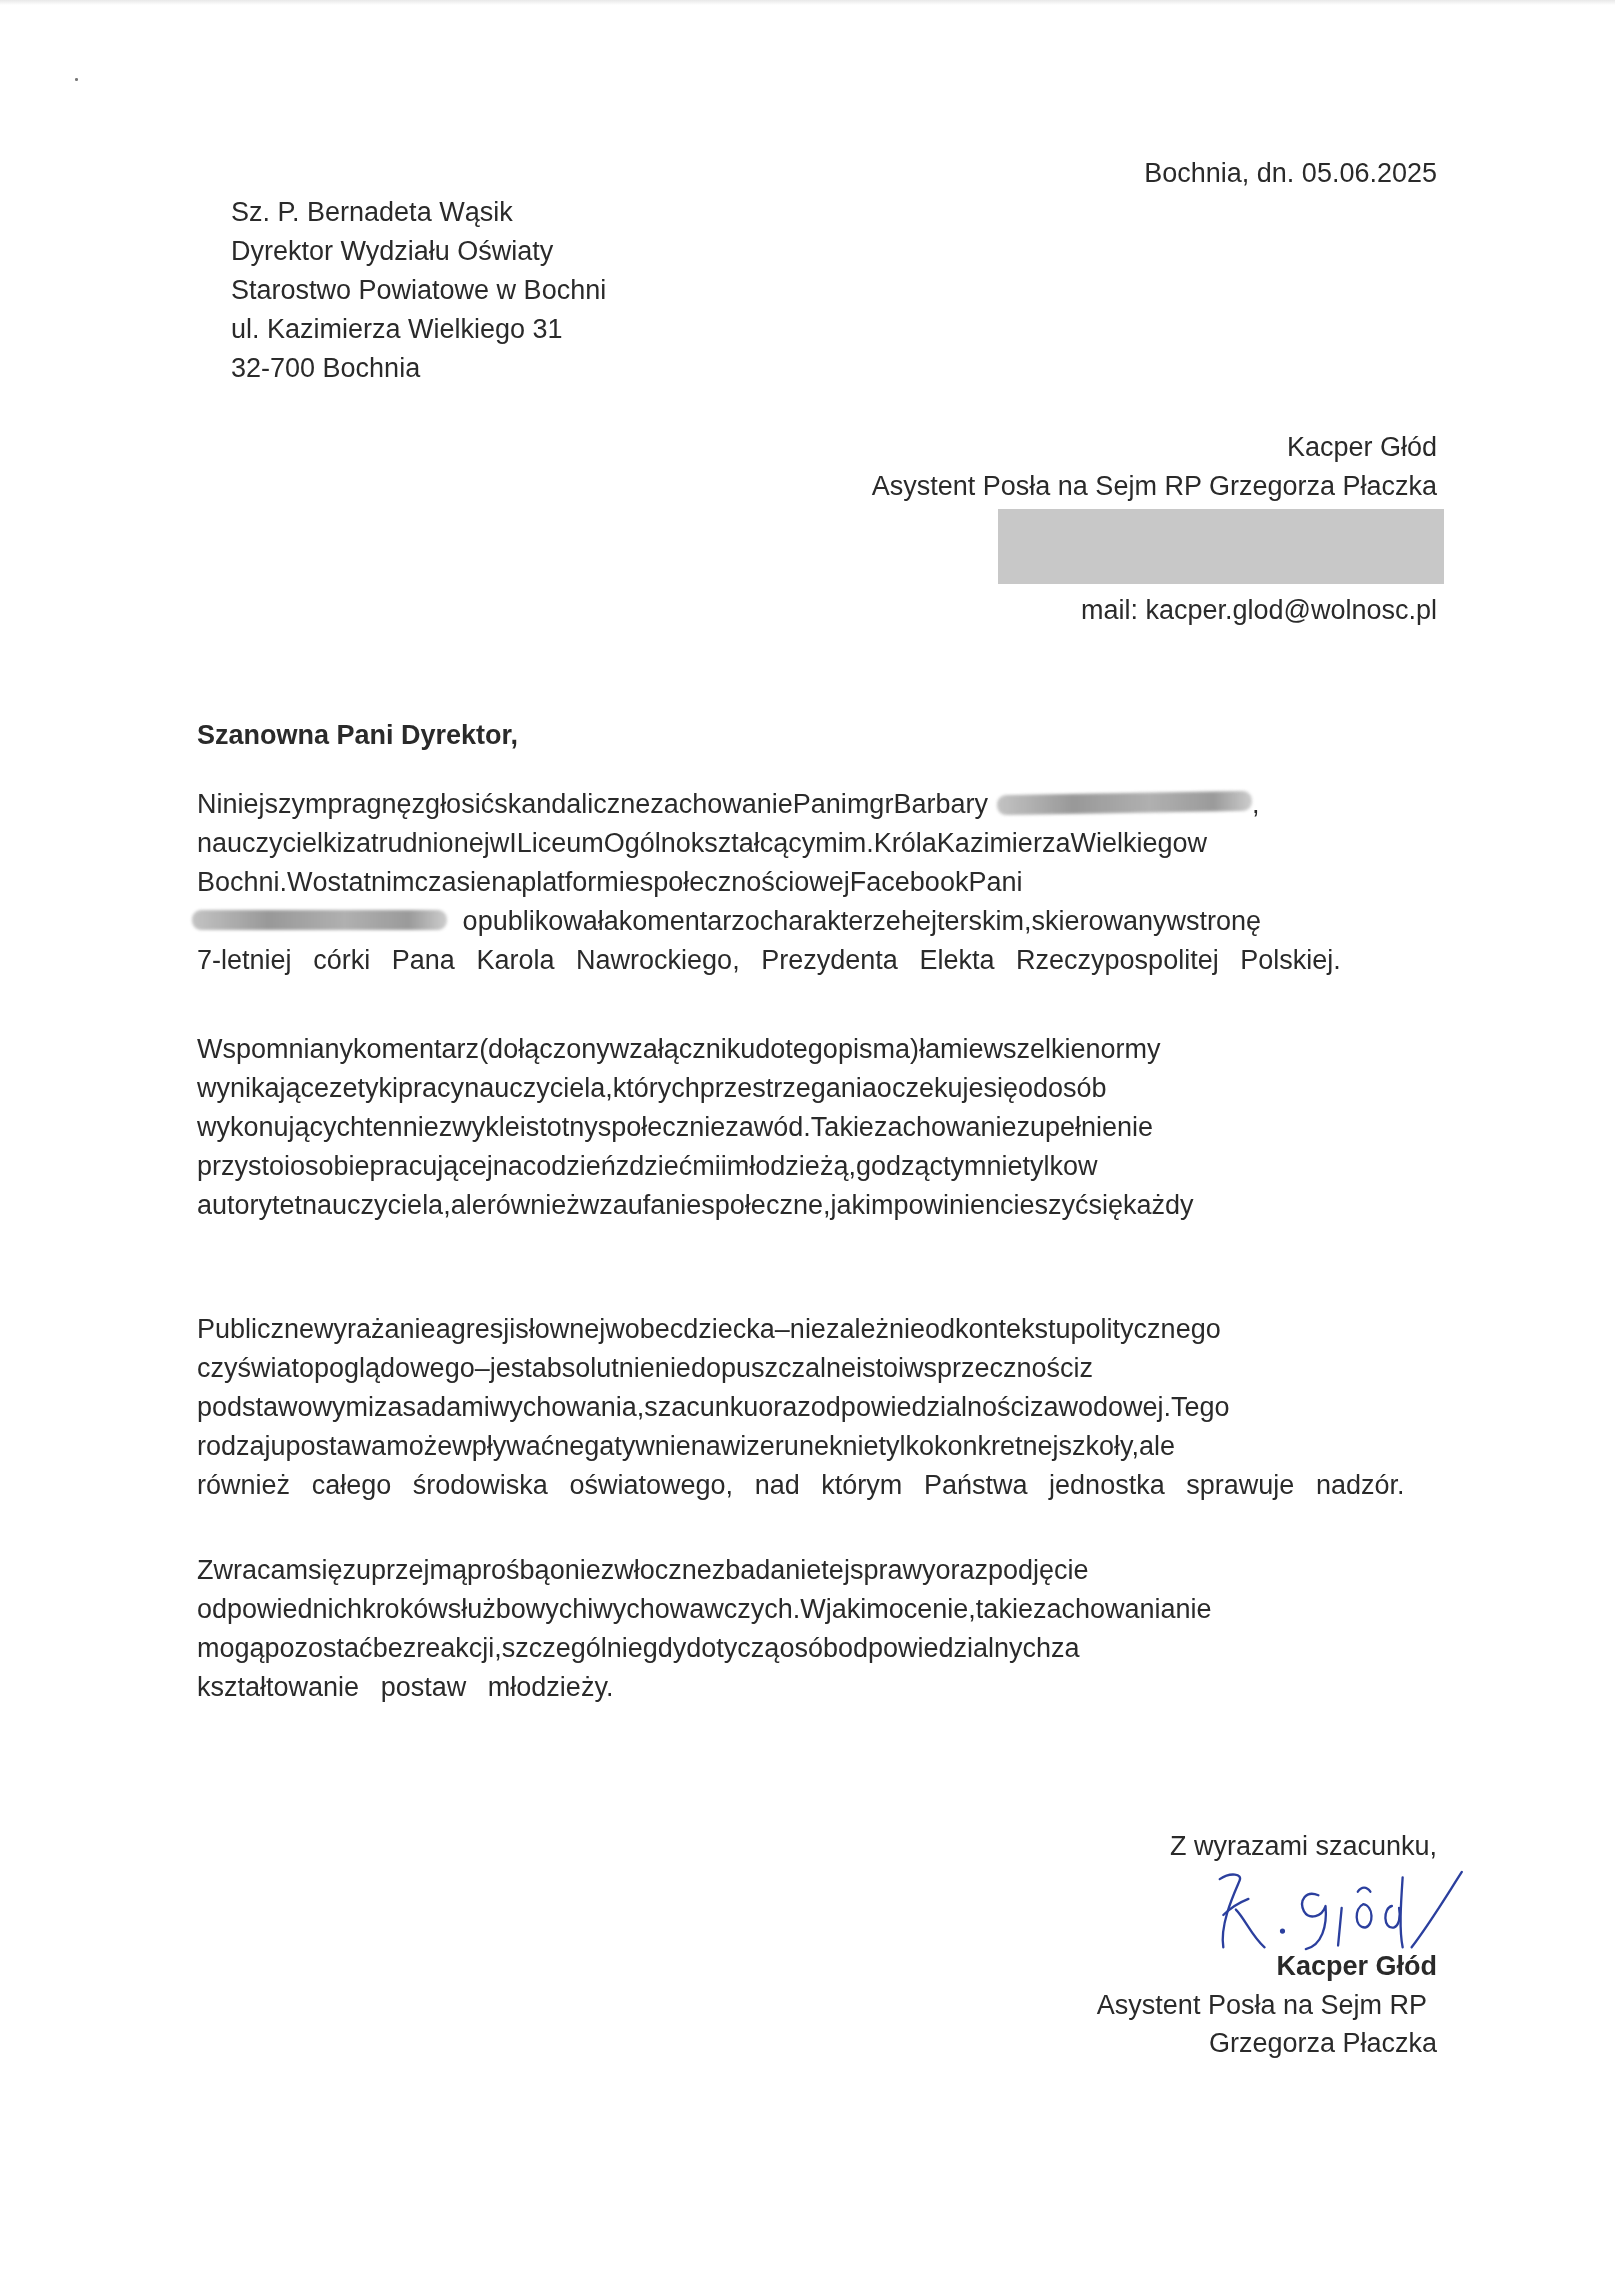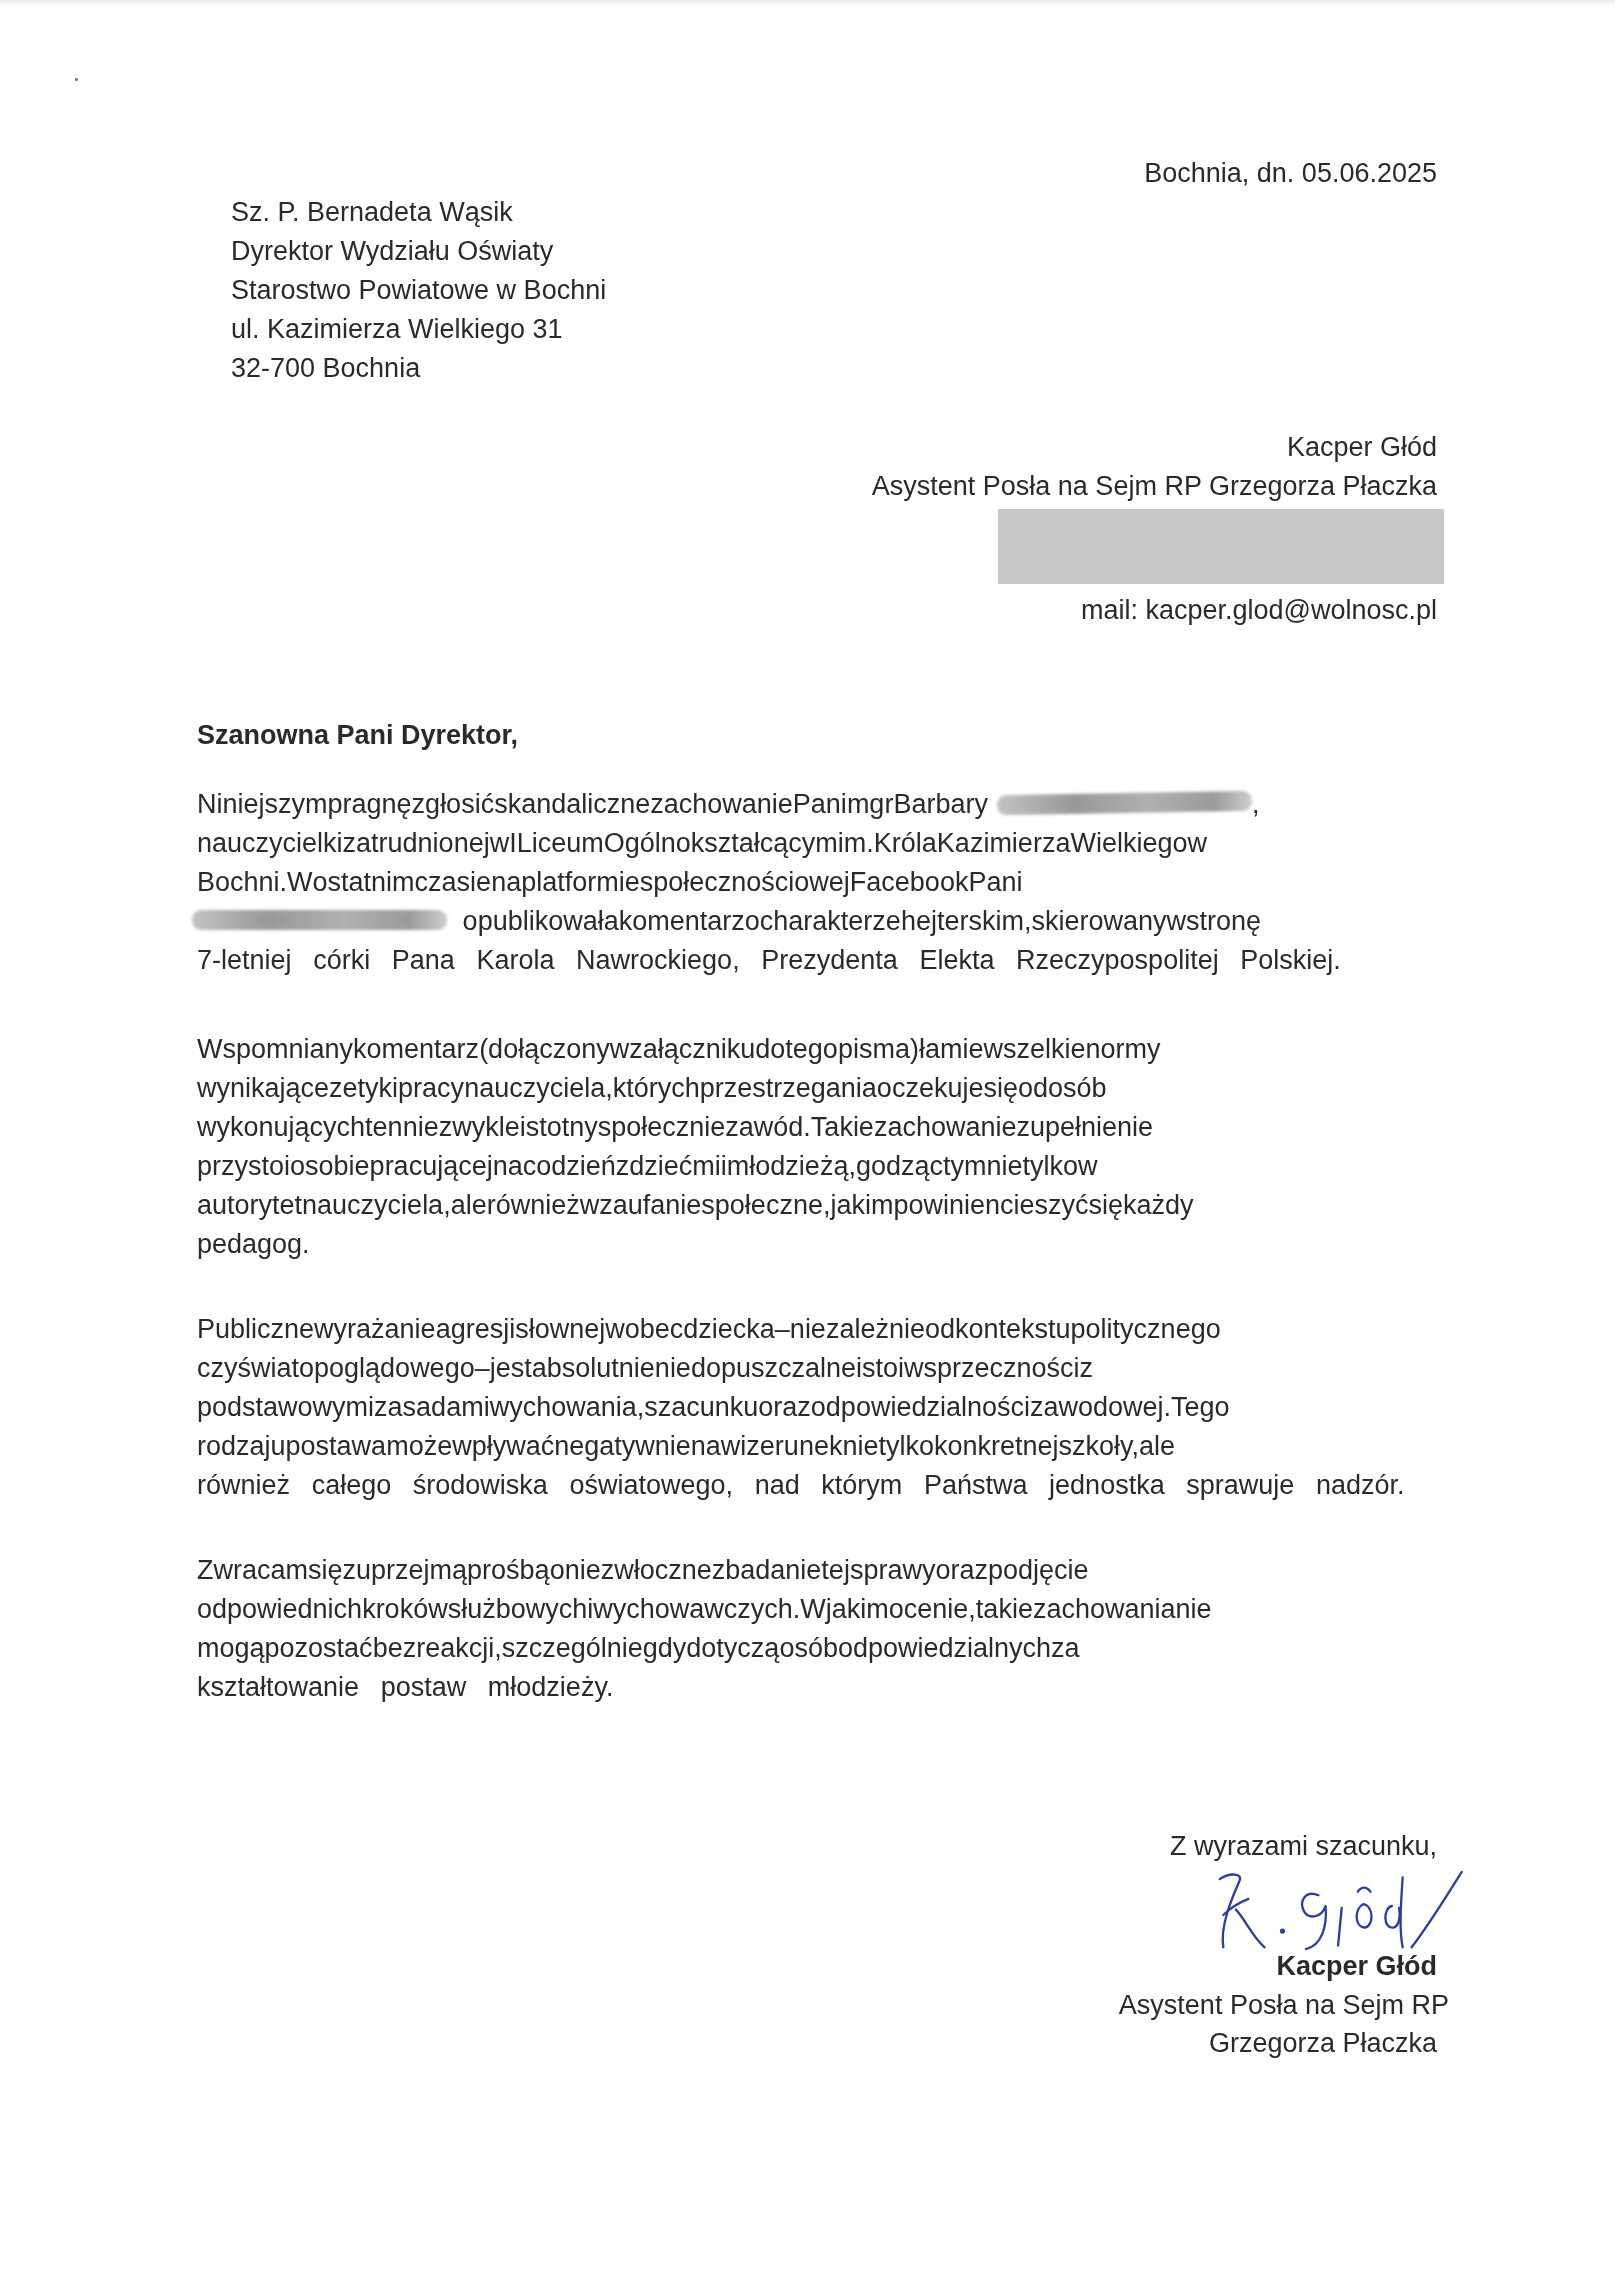--- a/index.html
+++ b/index.html
@@ -46,21 +46,21 @@
     display: inline-block; vertical-align: middle; height: 19.7px;
     background: linear-gradient(90deg, #bdbdbd, #8e8e8e 30%, #a8a8a8 60%, #909090 85%, #c8c8c8);
     border-radius: 9px; filter: blur(1.8px); opacity: 0.9;
   }
   .blur-a { width: 255px; margin-left: 9px; transform: rotate(-1deg); }
   .blur-b { width: 255px; margin-right: 16px; margin-left: -5.4px; }
 
   .closing { right: 179px; top: 1827px; }
   .signature { position: absolute; left: 1200px; top: 1861px; width: 269px; height: 99px; }
   .sig-name { right: 179px; top: 1947px; }
-  .sig-title1 { right: 167px; top: 1986px; }
+  .sig-title1 { right: 189px; top: 1986px; }
   .sig-title2 { right: 179px; top: 2024px; }
 
   
   .jline { display: flex; height: 39px; align-items: baseline; white-space: nowrap; }
   .jline.last { justify-content: flex-start; gap: 14px; }
   .jline.last .w { margin-right: 7.6px; }
 </style>
 </head>
 <body>
 
@@ -209,23 +209,20 @@
       <span class="w">również</span>
       <span class="w">w</span>
       <span class="w">zaufanie</span>
       <span class="w">społeczne,</span>
       <span class="w">jakim</span>
       <span class="w">powinien</span>
       <span class="w">cieszyć</span>
       <span class="w">się</span>
       <span class="w">każdy</span>
     </div>
-    <div class="jline last">
-      <span class="w">pedagog.</span>
-    </div>
   </div>
 <div class="para p3">
     <div class="jline">
       <span class="w">Publiczne</span>
       <span class="w">wyrażanie</span>
       <span class="w">agresji</span>
       <span class="w">słownej</span>
       <span class="w">wobec</span>
       <span class="w">dziecka</span>
       <span class="w">–</span>

